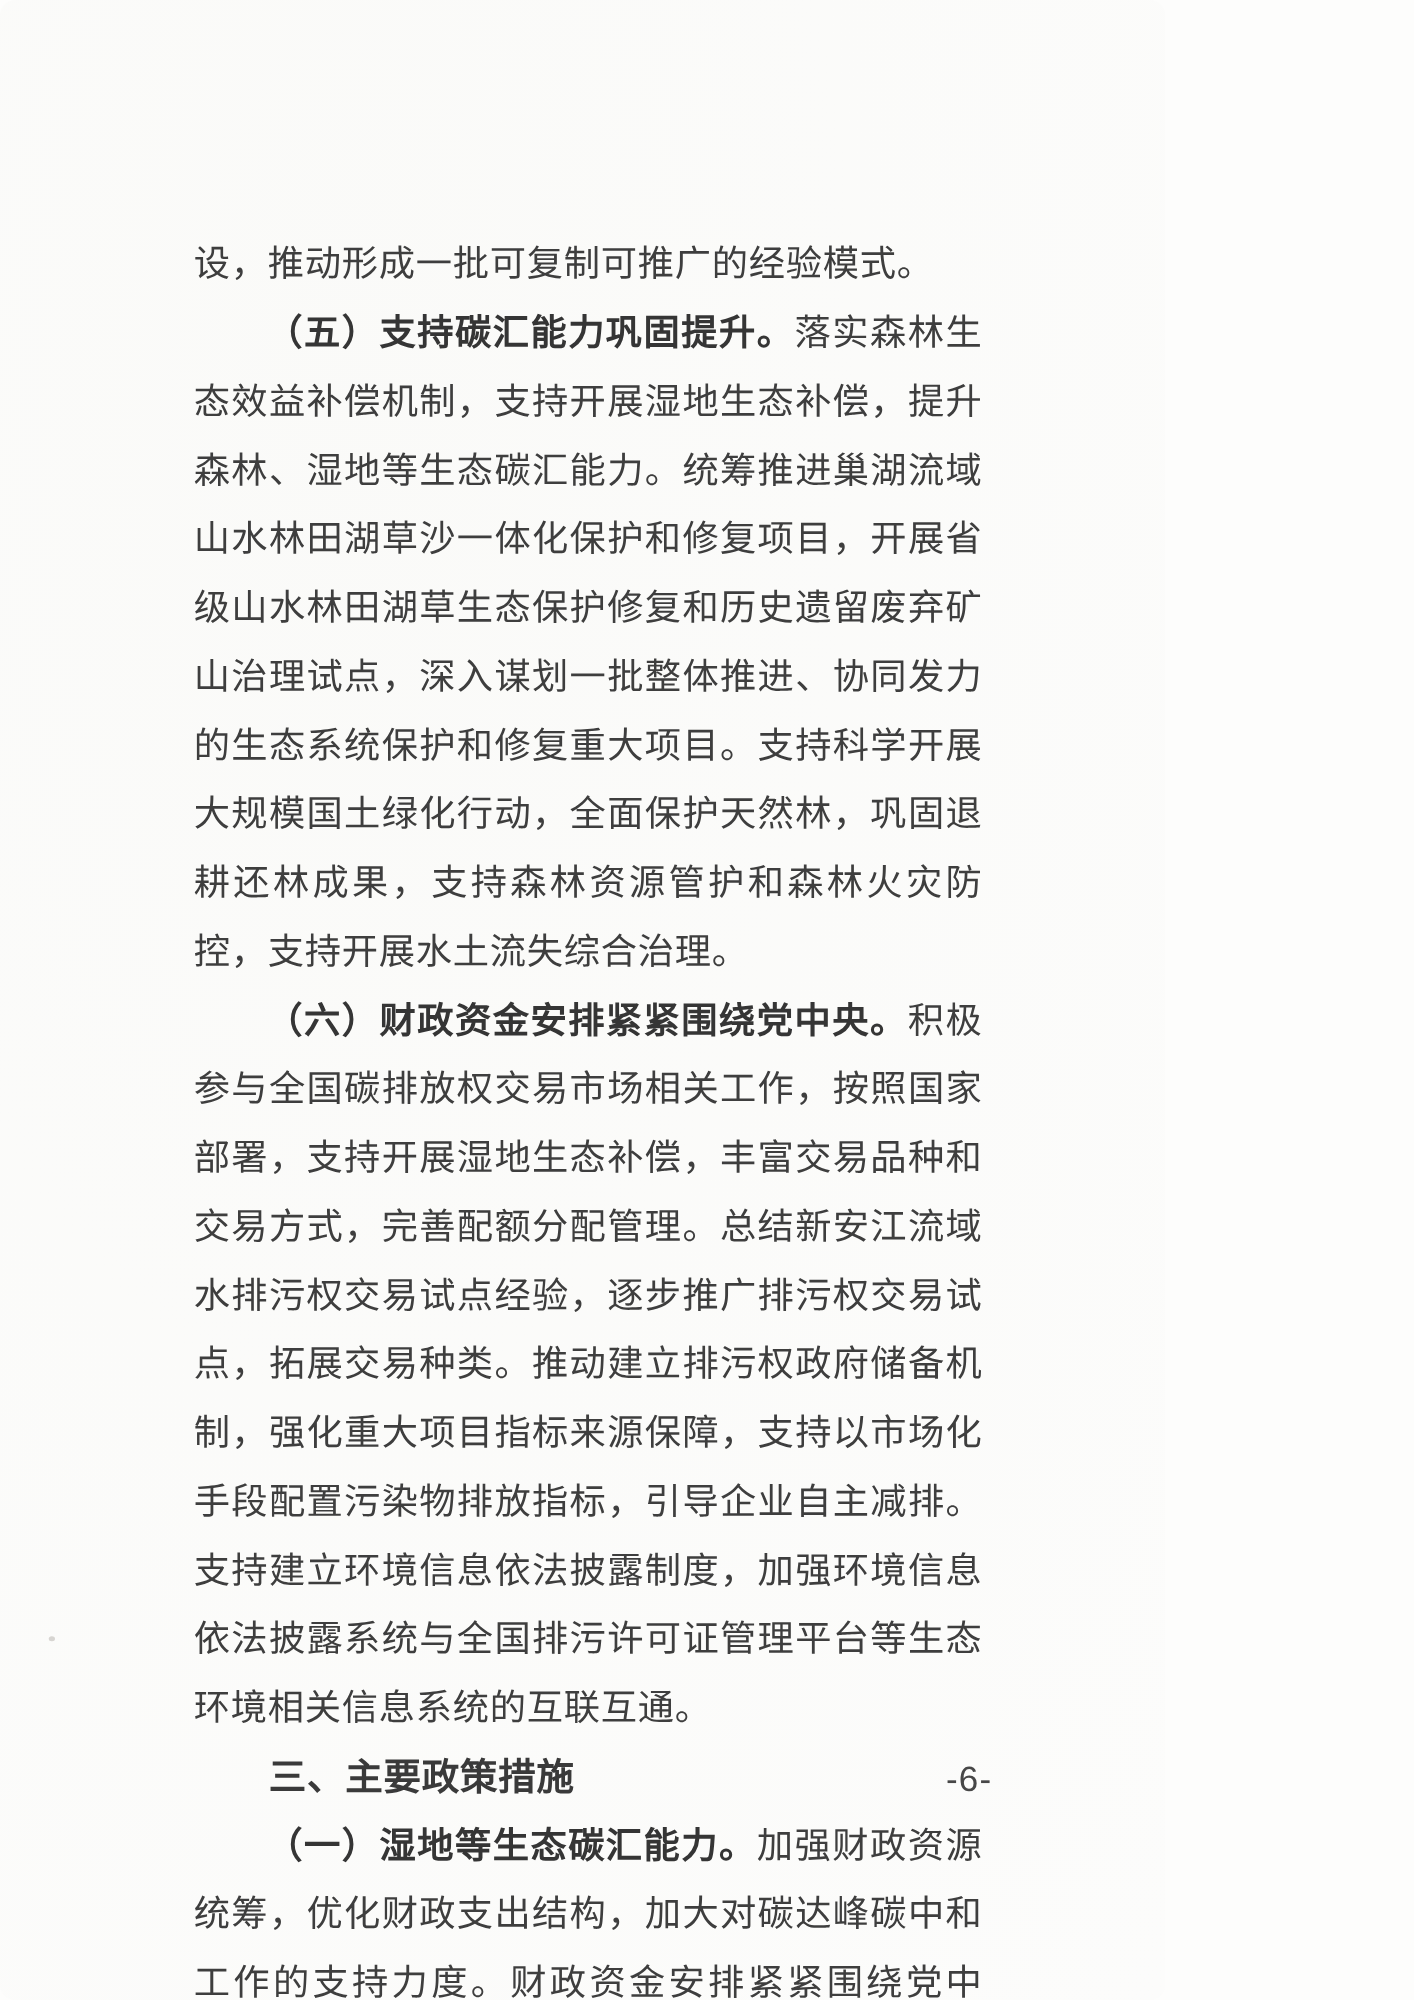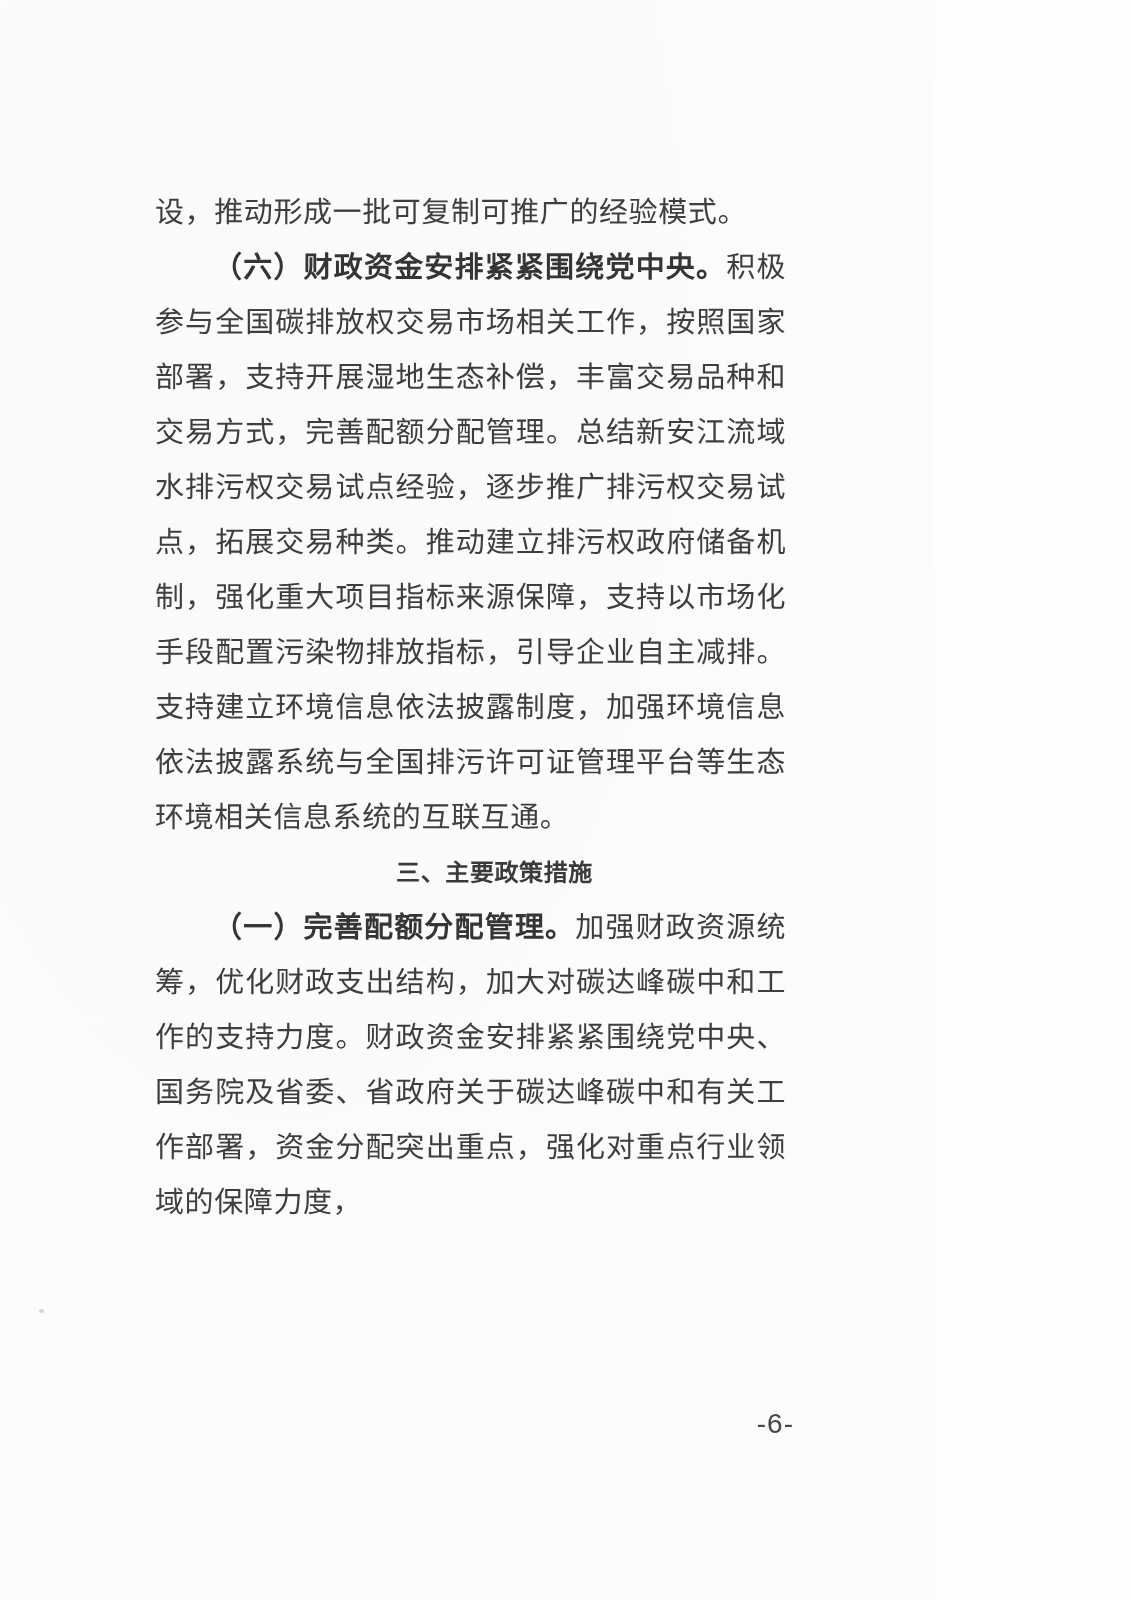--- a/index.html
+++ b/index.html
@@ -39,24 +39,24 @@
   .lead {
     font-weight: bold;
     color: #353535;
   }
   .section-heading {
     margin: 0;
     padding: 0;
     text-indent: 2em;
     font-family: "Liberation Sans", "DejaVu Sans", sans-serif;
     font-weight: bold;
-    font-size: 24px;
+    font-size: 30px;
     line-height: 55px;
     color: #3a3a3a;
-    text-align: center;
+    text-align: left;
   }
   .page-number {
     position: absolute;
     top: 1396px;
     right: 138px;
     font-family: "Liberation Sans", "DejaVu Sans", sans-serif;
     font-size: 28px;
     line-height: 55px;
     letter-spacing: 1px;
     color: #474747;
@@ -73,24 +73,25 @@
     opacity: 0.7;
   }
 </style>
 </head>
 <body>
 
 <div class="page">
 
   <p class="cont">设，推动形成一批可复制可推广的经验模式。</p>
 
+  <p class="para"><span class="lead">（五）支持碳汇能力巩固提升。</span><span>落实森林生态效益补偿机制，支持开展湿地生态补偿，提升森林、湿地等生态碳汇能力。统筹推进巢湖流域山水林田湖草沙一体化保护和修复项目，开展省级山水林田湖草生态保护修复和历史遗留废弃矿山治理试点，深入谋划一批整体推进、协同发力的生态系统保护和修复重大项目。支持科学开展大规模国土绿化行动，全面保护天然林，巩固退耕还林成果，支持森林资源管护和森林火灾防控，支持开展水土流失综合治理。</span></p>
 
   <p class="para"><span class="lead">（六）财政资金安排紧紧围绕党中央。</span><span>积极参与全国碳排放权交易市场相关工作，按照国家部署，支持开展湿地生态补偿，丰富交易品种和交易方式，完善配额分配管理。总结新安江流域水排污权交易试点经验，逐步推广排污权交易试点，拓展交易种类。推动建立排污权政府储备机制，强化重大项目指标来源保障，支持以市场化手段配置污染物排放指标，引导企业自主减排。支持建立环境信息依法披露制度，加强环境信息依法披露系统与全国排污许可证管理平台等生态环境相关信息系统的互联互通。</span></p>
 
   <h2 class="section-heading">三、主要政策措施</h2>
 
-  <p class="para"><span class="lead">（一）完善配额分配管理。</span><span>加强财政资源统筹，优化财政支出结构，加大对碳达峰碳中和工作的支持力度。财政资金安排紧紧围绕党中央、国务院及省委、省政府关于碳达峰碳中和有关工作部署，资金分配突出重点，强化对重点行业领域的保障力度，</span></p>
+  <p class="para"><span class="lead">（一）湿地等生态碳汇能力。</span><span>加强财政资源统筹，优化财政支出结构，加大对碳达峰碳中和工作的支持力度。财政资金安排紧紧围绕党中央、国务院及省委、省政府关于碳达峰碳中和有关工作部署，资金分配突出重点，强化对重点行业领域的保障力度，</span></p>
 
   <div class="page-number">-6-</div>
 
   <div class="scan-speck"></div>
 
 </div>
 
 </body></html>

